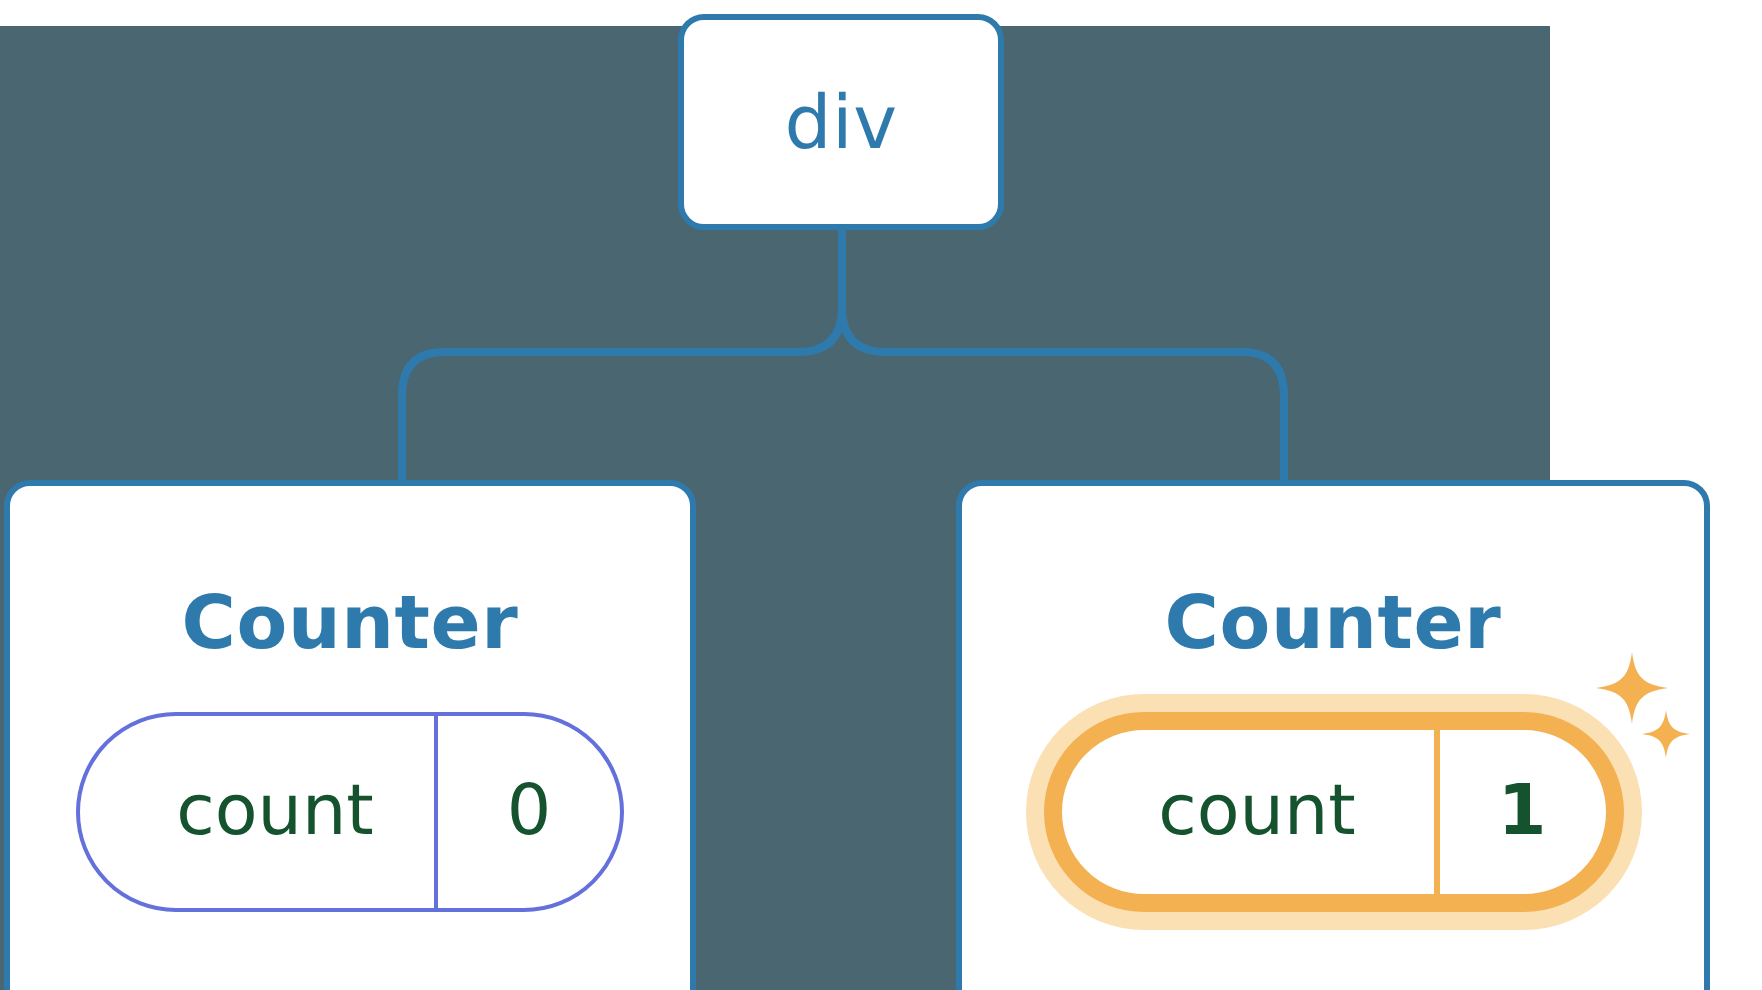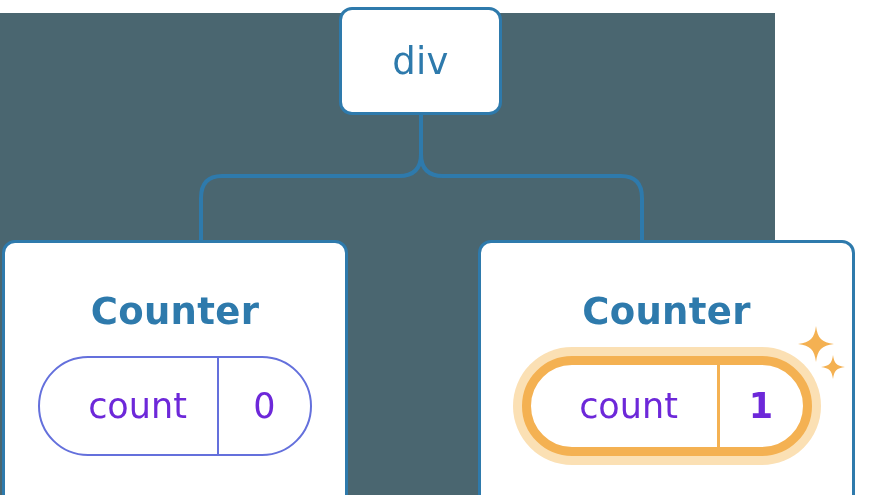--- a/index.html
+++ b/index.html
@@ -99,21 +99,21 @@
     border-radius: 52px;
     box-sizing: border-box;
     background: #FFFFFF;
   }
   .pill-key,
   .pill-val {
     display: flex;
     align-items: center;
     justify-content: center;
     font-size: 35px;
-    color: #6d28d9;
+    color: #14532d;
     line-height: 1;
     box-sizing: border-box;
   }
   .pill-key {
     width: 177px;
     padding-left: 18px;
   }
   .pill-val {
     width: 93px;
     border-left: 2px solid #6470DC;

